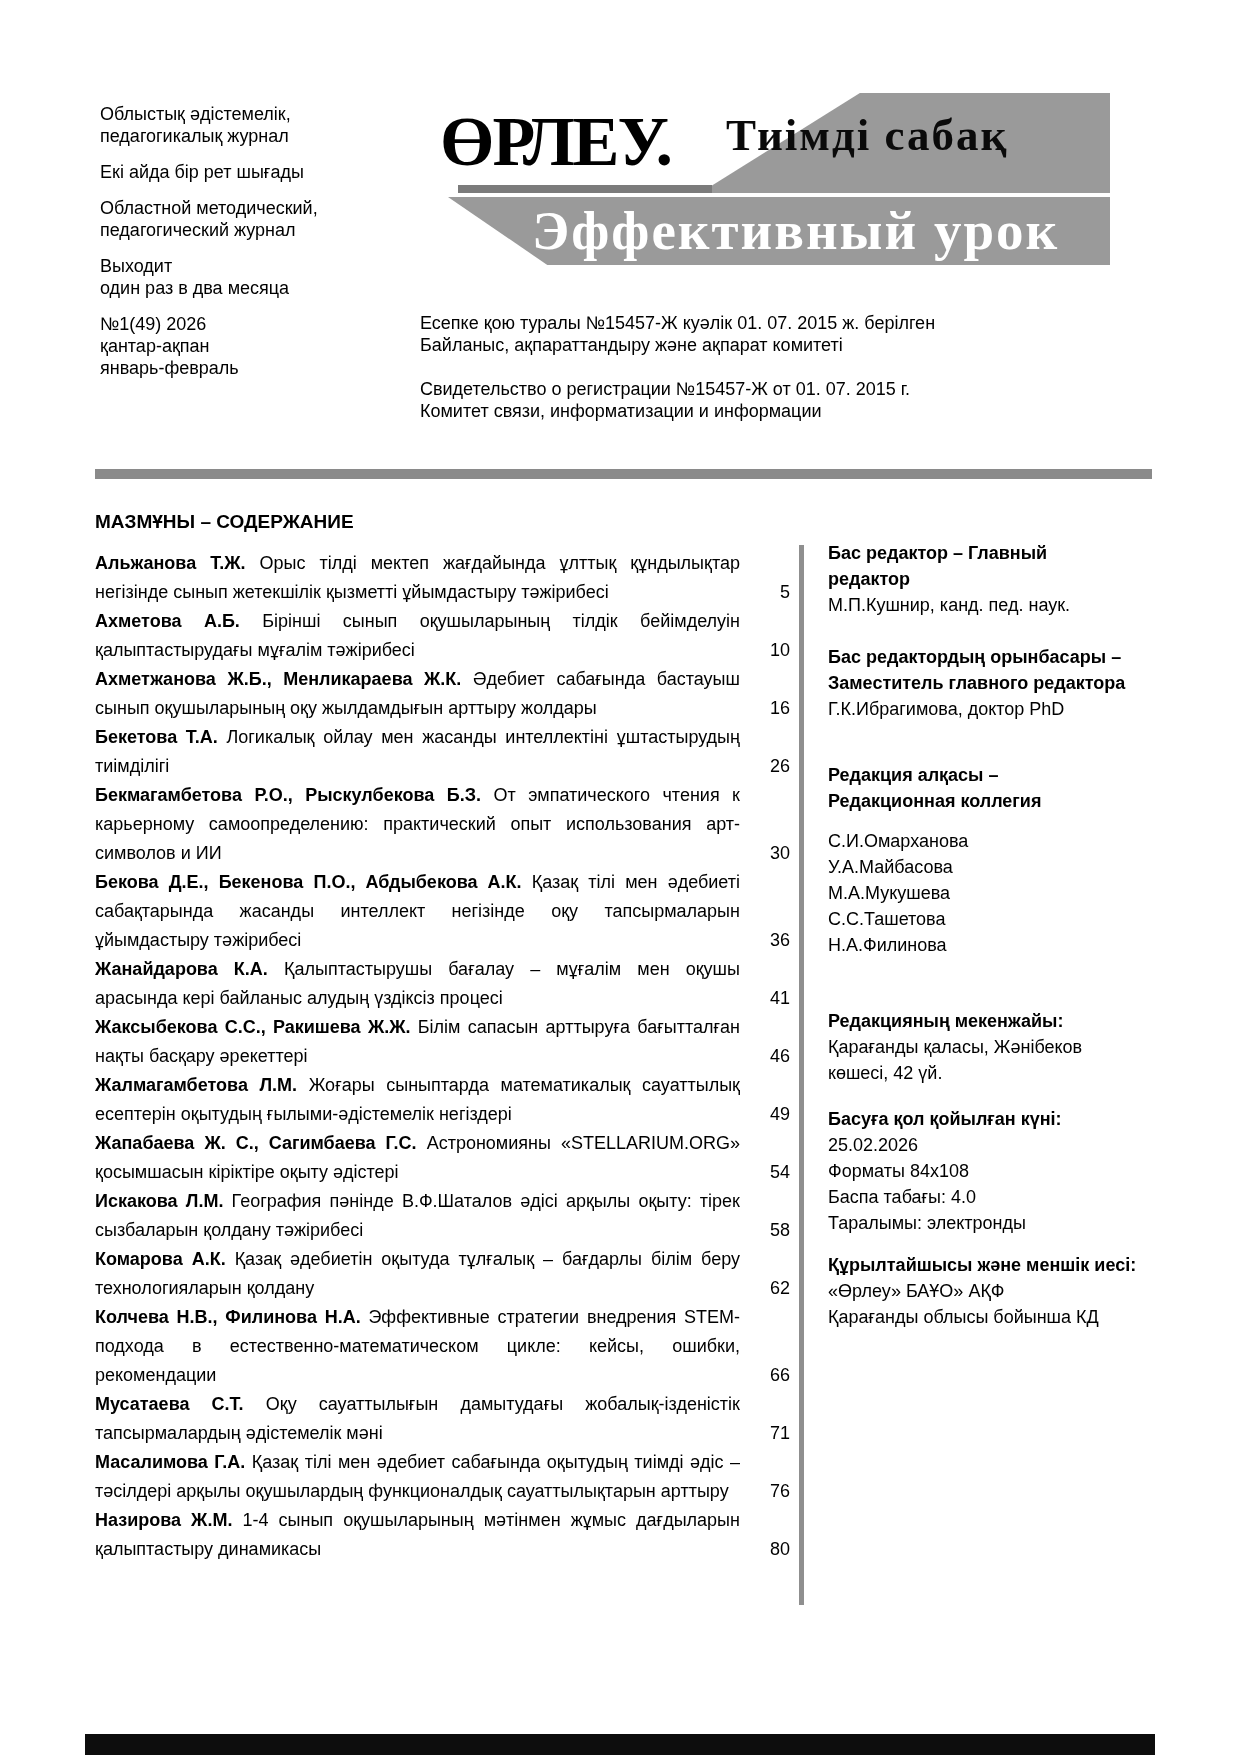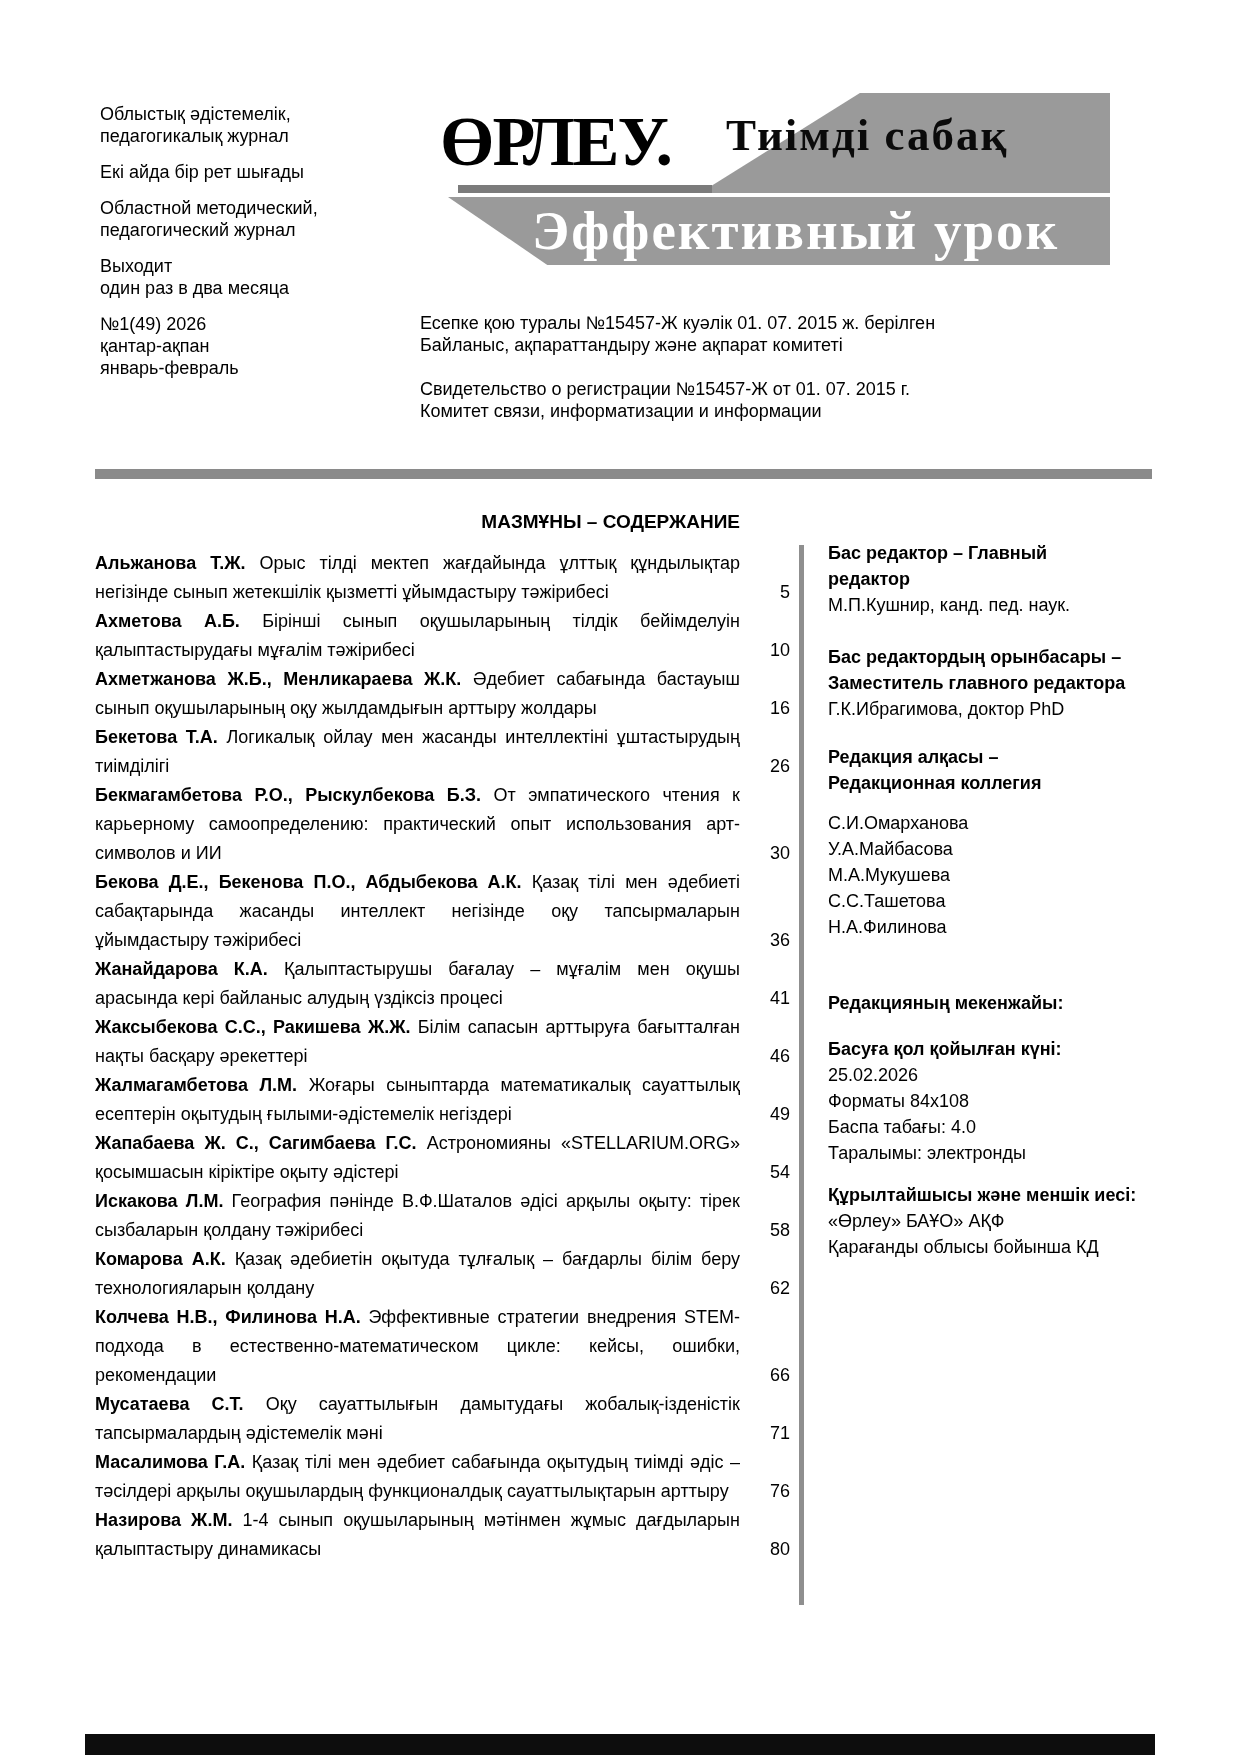--- a/index.html
+++ b/index.html
@@ -54,42 +54,42 @@
   }
   .registration .blk{margin:0 0 22px 0;}
 
   
   .top-bar{
     position:absolute; left:95px; top:469px; width:1057px; height:10px;
     background:#8a8a8a;
   }
   .toc-heading{
     position:absolute; left:95px; top:511px; width:645px;
-    text-align:right; font-weight:bold; font-size:19px;
+    text-align:left; font-weight:bold; font-size:19px;
   }
   .toc-list{
     position:absolute; left:95px; top:549px; width:695px;
     font-size:18px; line-height:29px;
   }
   .toc-entry{display:flex; align-items:flex-end;}
   .toc-text{width:645px; text-align:justify; margin:0;}
   .toc-page{flex:1; text-align:right; padding-bottom:0;}
 
   .divider{
     position:absolute; left:799px; top:545px; width:5px; height:1060px;
     background:#8f8f8f;
   }
 
   .editorial{
     position:absolute; left:828px; top:540px; width:332px;
     font-size:18px; line-height:26px;
   }
   .editorial .hd{font-weight:bold;}
   .ed-chief{margin-bottom:26px;}
-  .ed-deputy{margin-bottom:22px;}
+  .ed-deputy{margin-bottom:40px;}
   .ed-board-hd{margin-bottom:14px;}
   .ed-board{margin-bottom:0;}
   .ed-address{margin-top:50px;}
   .ed-print{margin-top:20px;}
   .ed-founder{margin-top:16px;}
 
   .footer-bar{
     position:absolute; left:85px; top:1734px; width:1070px; height:21px;
     background:#0d0d0d;
   }
@@ -216,20 +216,22 @@
 Редакционная коллегия</div>
     <div class="ed-board">
       <div>С.И.Омарханова</div>
       <div>У.А.Майбасова</div>
       <div>М.А.Мукушева</div>
       <div>С.С.Ташетова</div>
       <div>Н.А.Филинова</div>
     </div>
     <div class="ed-address">
       <div class="hd">Редакцияның мекенжайы:</div>
+      <div class="preline">Қарағанды қаласы, Жәнібеков
+көшесі, 42 үй.</div>
     </div>
     <div class="ed-print">
       <div class="hd">Басуға қол қойылған күні:</div>
       <div class="preline">25.02.2026
 Форматы 84x108
 Баспа табағы: 4.0
 Таралымы: электронды</div>
     </div>
     <div class="ed-founder">
       <div class="hd">Құрылтайшысы және меншік иесі:</div>

